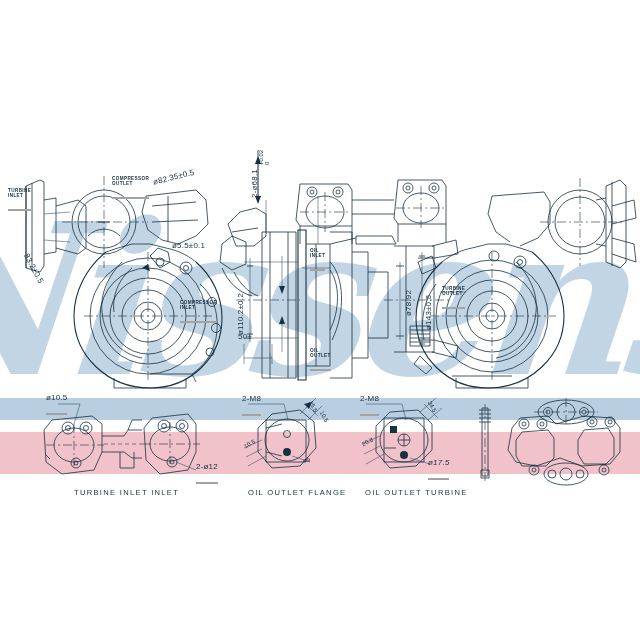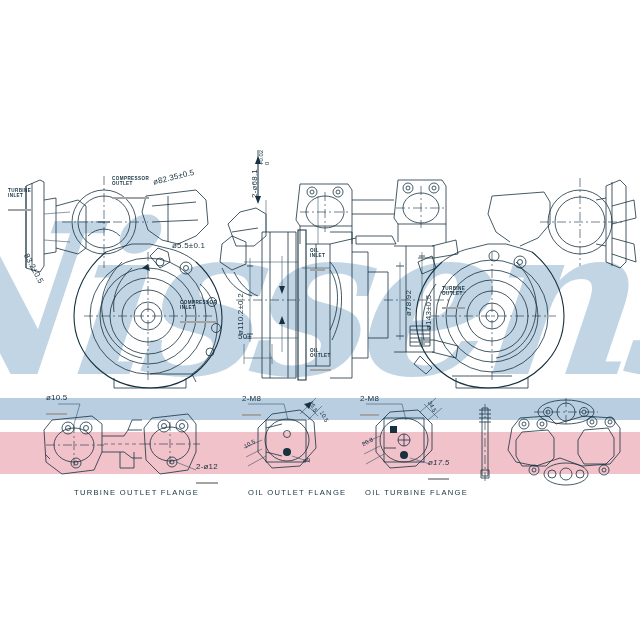--- a/index.html
+++ b/index.html
@@ -385,28 +385,28 @@
 
   <div class="tx dim" style="left:424px;top:330px;transform:rotate(-90deg);transform-origin:0 0;">ø143±0.5</div>
 
   <div class="tx lbl" style="left:442px;top:286px;">
     <div>TURBINE</div>
     <div class="ul">OUTLET</div>
   </div>
 
   <div class="tx dim ul" style="left:46px;top:393px;">ø10.5</div>
   <div class="tx dim ul" style="left:196px;top:462px;">2-ø12</div>
-  <div class="tx cap" style="left:74px;top:488px;">TURBINE  OUTLET  FLANGE</div>
+  <div class="tx cap" style="left:74px;top:488px;">TURBINE  INLET  INLET</div>
 
   <div class="tx dim ul" style="left:242px;top:394px;">2-M8</div>
   <div class="tx dimsm" style="left:313px;top:400px;transform:rotate(62deg);transform-origin:0 0;">25.5</div>
   <div class="tx dimsm" style="left:324px;top:410px;transform:rotate(62deg);transform-origin:0 0;">10.5</div>
   <div class="tx dimsm" style="left:243px;top:444px;transform:rotate(-28deg);transform-origin:0 0;">10.5</div>
   <div class="tx dimsm" style="left:303px;top:457px;">ø9</div>
   <div class="tx cap" style="left:248px;top:488px;">OIL  OUTLET  FLANGE</div>
 
   <div class="tx dim ul" style="left:360px;top:394px;">2-M8</div>
   <div class="tx dimsm" style="left:432px;top:400px;transform:rotate(62deg);transform-origin:0 0;">34.5</div>
   <div class="tx dimsm" style="left:361px;top:442px;transform:rotate(-28deg);transform-origin:0 0;">20.8</div>
   <div class="tx dim ul" style="left:428px;top:458px;font-style:italic;">ø17.5</div>
-  <div class="tx cap" style="left:365px;top:488px;">OIL  TURBINE  FLANGE</div>
+  <div class="tx cap" style="left:365px;top:488px;">OIL  OUTLET  TURBINE</div>
 
 </div>
 
 </body></html>

